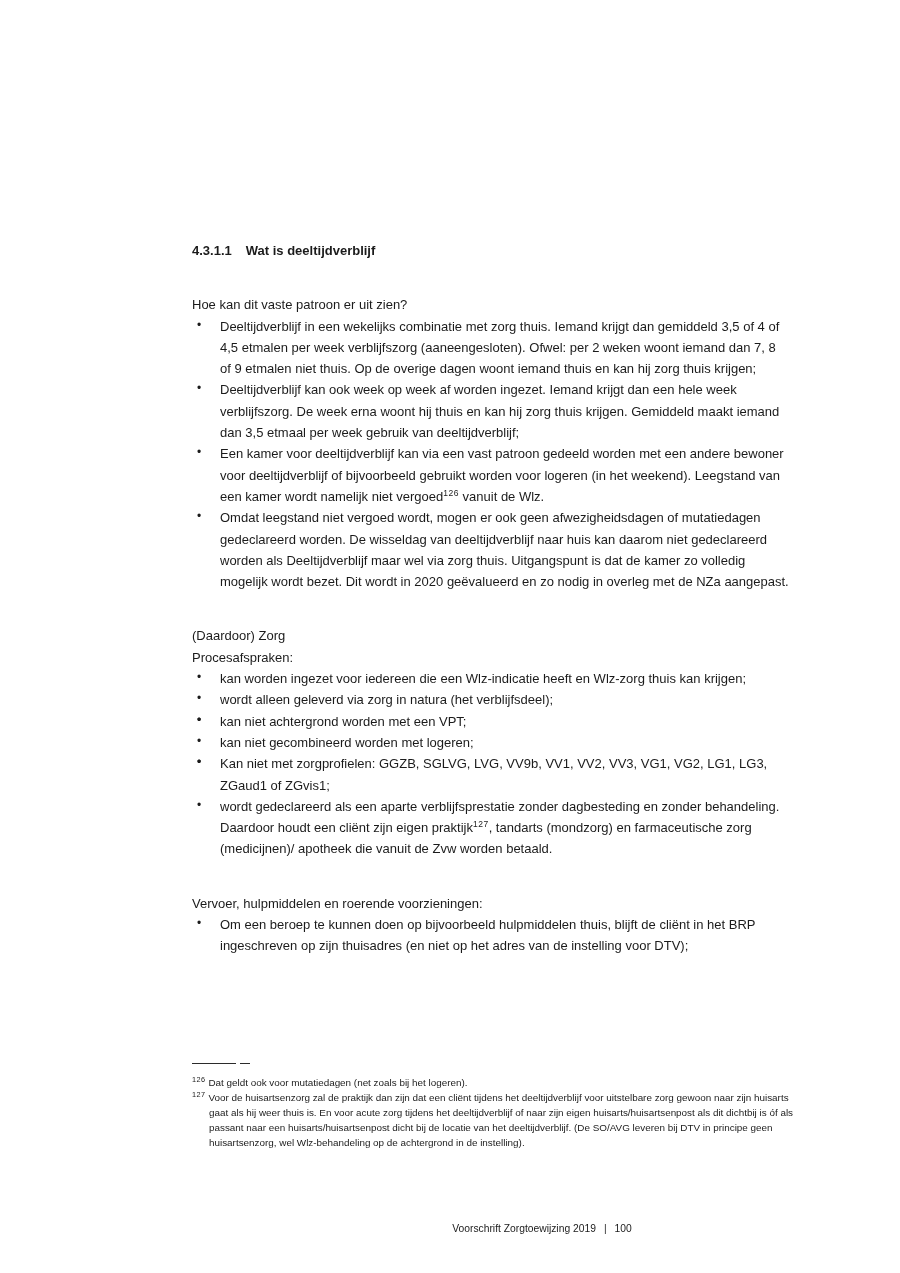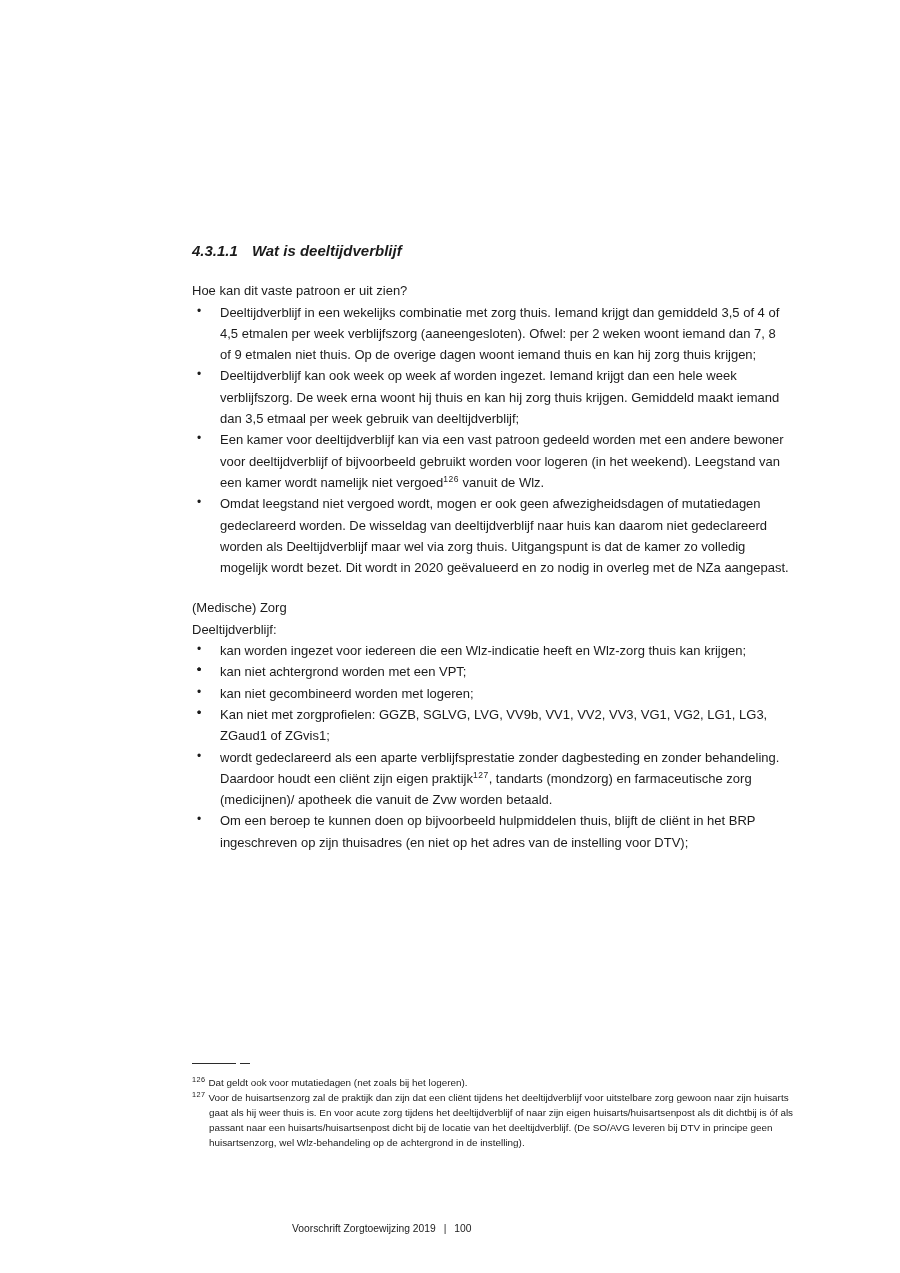--- a/index.html
+++ b/index.html
@@ -12,23 +12,23 @@
     overflow:hidden;
   }
   .content {
     position:absolute;
     left:192px; top:240px;
     width:598px;
     font-size:13px;
     line-height:21.3px;
     text-align:left;
   }
-  .section-heading { font-size:15px; font-weight:bold; line-height:21.3px;font-style:italic; }
+  .section-heading { font-size:13px; font-weight:bold; line-height:21.3px; }
   .h-num { display:inline-block; margin-right:14px; }
-  .gap-above { margin-top:19px; }
+  .gap-above { margin-top:33px; }
   ul.bullets { list-style:none; }
   ul.bullets li { position:relative; padding-left:28px; }
   ul.bullets .bullet { position:absolute; left:5px; top:-1px; font-size:12px; }
   sup.fn-ref { font-size:8.5px; vertical-align:super; line-height:0; letter-spacing:0.5px; }
   .footnotes {
     position:absolute;
     left:192px; top:1063px;
     width:610px;
     font-size:9.9px;
     line-height:15px;
@@ -36,21 +36,21 @@
   .fn-sep { margin-bottom:10px; height:2px; font-size:0; }
   .fn-sep .seg { display:inline-block; height:1px; background:#2b2b2b; vertical-align:top; }
   .fn-sep .seg-long { width:44px; margin-right:4px; }
   .fn-sep .seg-short { width:10px; }
   .footnote { padding-left:17px; text-indent:-17px; }
   .fn-marker { font-size:7.3px; vertical-align:super; line-height:0; margin-right:3px; letter-spacing:0.4px; }
   .footer {
     position:absolute;
     left:292px; top:1221px;
     width:500px;
-    text-align:left;
+    text-align:center;
     font-size:10.3px;
     line-height:16px;
   }
   .footer .sep { margin:0 8px; color:#2b2b2b; }
 </style>
 </head>
 <body>
 
 <div class="content">
 
@@ -59,34 +59,35 @@
 
   <p class="gap-above">Hoe kan dit vaste patroon er uit zien?</p>
 
   <ul class="bullets">
     <li><span class="bullet">•</span><span>Deeltijdverblijf in een wekelijks combinatie met zorg thuis. Iemand krijgt dan gemiddeld 3,5 of 4 of 4,5 etmalen per week verblijfszorg (aaneengesloten). Ofwel: per 2 weken woont iemand dan 7, 8 of 9 etmalen niet thuis. Op de overige dagen woont iemand thuis en kan hij zorg thuis krijgen;</span></li>
     <li><span class="bullet">•</span><span>Deeltijdverblijf kan ook week op week af worden ingezet. Iemand krijgt dan een hele week verblijfszorg. De week erna woont hij thuis en kan hij zorg thuis krijgen. Gemiddeld maakt iemand dan 3,5 etmaal per week gebruik van deeltijdverblijf;</span></li>
     <li><span class="bullet">•</span><span>Een kamer voor deeltijdverblijf kan via een vast patroon gedeeld worden met een andere bewoner voor deeltijdverblijf of bijvoorbeeld gebruikt worden voor logeren (in het weekend). Leegstand van een kamer wordt namelijk niet vergoed</span><sup class="fn-ref">126</sup><span> vanuit de Wlz.</span></li>
     <li><span class="bullet">•</span><span>Omdat leegstand niet vergoed wordt, mogen er ook geen afwezigheidsdagen of mutatiedagen gedeclareerd worden. De wisseldag van deeltijdverblijf naar huis kan daarom niet gedeclareerd worden als Deeltijdverblijf maar wel via zorg thuis. Uitgangspunt is dat de kamer zo volledig mogelijk wordt bezet. Dit wordt in 2020 geëvalueerd en zo nodig in overleg met de NZa aangepast.</span></li>
   </ul>
 
-  <p class="gap-above">(Medische) Zorg</p>
-  <p>Deeltijdverblijf:</p>
+  <p class="gap-above">(Daardoor) Zorg</p>
+  <p>Procesafspraken:</p>
 
   <ul class="bullets">
     <li><span class="bullet">•</span><span>kan worden ingezet voor iedereen die een Wlz-indicatie heeft en Wlz-zorg thuis kan krijgen;</span></li>
-    <li><span class="bullet">•</span></li>
+    <li><span class="bullet">•</span><span>wordt alleen geleverd via zorg in natura (het verblijfsdeel);</span></li>
     <li><span class="bullet">•</span></li>
     <li><span class="bullet">•</span><span>kan niet achtergrond worden met een VPT;</span></li>
     <li><span class="bullet">•</span><span>kan niet gecombineerd worden met logeren;</span></li>
     <li><span class="bullet">•</span></li>
     <li><span class="bullet">•</span><span>Kan niet met zorgprofielen: GGZB, SGLVG, LVG, VV9b, VV1, VV2, VV3, VG1, VG2, LG1, LG3, ZGaud1 of ZGvis1;</span></li>
     <li><span class="bullet">•</span><span>wordt gedeclareerd als een aparte verblijfsprestatie zonder dagbesteding en zonder behandeling. Daardoor houdt een cliënt zijn eigen praktijk</span><sup class="fn-ref">127</sup><span>, tandarts (mondzorg) en farmaceutische zorg (medicijnen)/ apotheek die vanuit de Zvw worden betaald.</span></li>
   </ul>
 
+  <p class="gap-above">Vervoer, hulpmiddelen en roerende voorzieningen:</p>
 
   <ul class="bullets">
     <li><span class="bullet">•</span><span>Om een beroep te kunnen doen op bijvoorbeeld hulpmiddelen thuis, blijft de cliënt in het BRP ingeschreven op zijn thuisadres (en niet op het adres van de instelling voor DTV);</span></li>
   </ul>
 
 </div>
 
 <div class="footnotes">
   <div class="fn-sep"><span class="seg seg-long"></span><span class="seg seg-short"></span></div>
   <div class="footnote"><sup class="fn-marker">126</sup><span>Dat geldt ook voor mutatiedagen (net zoals bij het logeren).</span></div>

